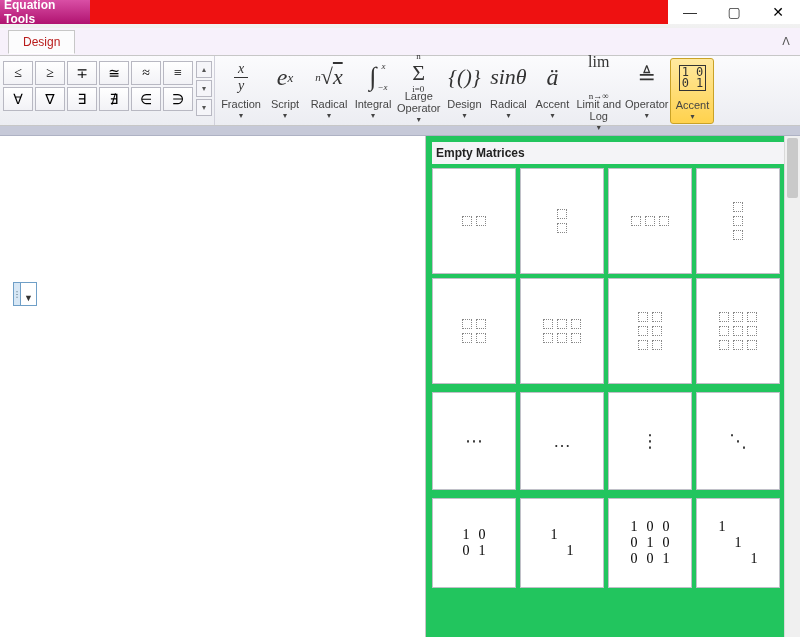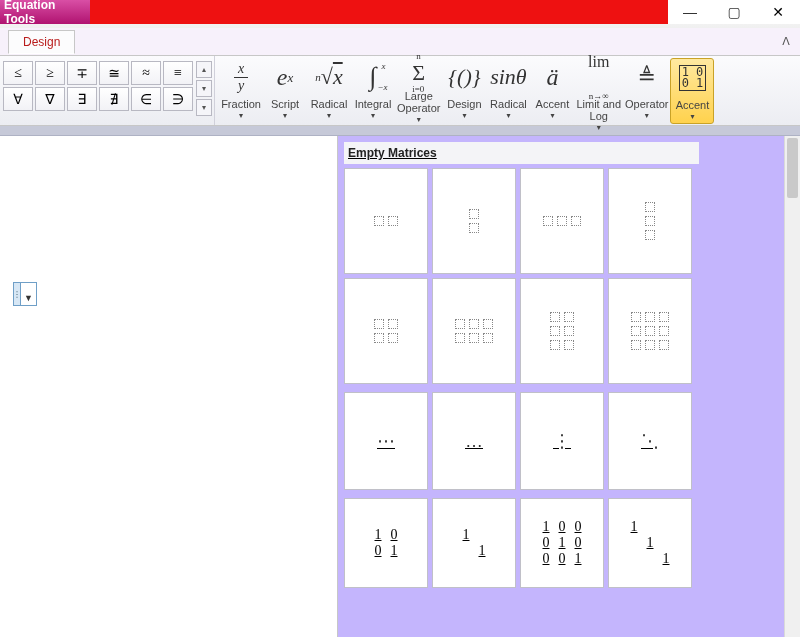--- a/index.html
+++ b/index.html
@@ -150,24 +150,23 @@
     width:8px;height:24px;background:#d7e7f5;border:1px solid #6f9fc7;font-size:8px;color:#356;display:flex;align-items:center;justify-content:center;
   }
   .eq-input{
     height:24px;border:1px solid #6f9fc7;border-left:none;background:#d7e7f5;color:#2c76cf;font-style:italic;padding:2px 6px;width:140px;display:flex;align-items:center;
   }
   .eq-dd{
     width:16px;height:24px;border:1px solid #6f9fc7;border-left:none;background:#fff;display:flex;align-items:flex-end;justify-content:center;font-size:9px;color:#333;padding-bottom:2px;
   }
   
   .gallery{
-    position:absolute;right:0;top:0;width:463px;height:100%;
-    background:#c4b5fd;border-left:1px solid #c7c7c7;
+    position:absolute;right:0;top:0;width:375px;height:100%;
+    background:#22c55e;border-left:1px solid #c7c7c7;
     overflow:hidden;
-    text-decoration:underline;
   }
   .gal-scroll{
     position:absolute;right:0;top:0;width:16px;height:100%;background:#f0f0f0;border-left:1px solid #d9d9d9;
   }
   .gal-scroll .thumb{position:absolute;top:2px;left:2px;right:2px;height:60px;background:#c9c9c9;border-radius:2px;}
   .gal-body{padding:4px 2px 4px 6px;width:363px;}
   .gal-head{
     font-weight:bold;font-size:12px;color:#222;background:#f4f4f7;padding:4px 4px;margin:2px 0 4px 0;
   }
   .gal-grid{

